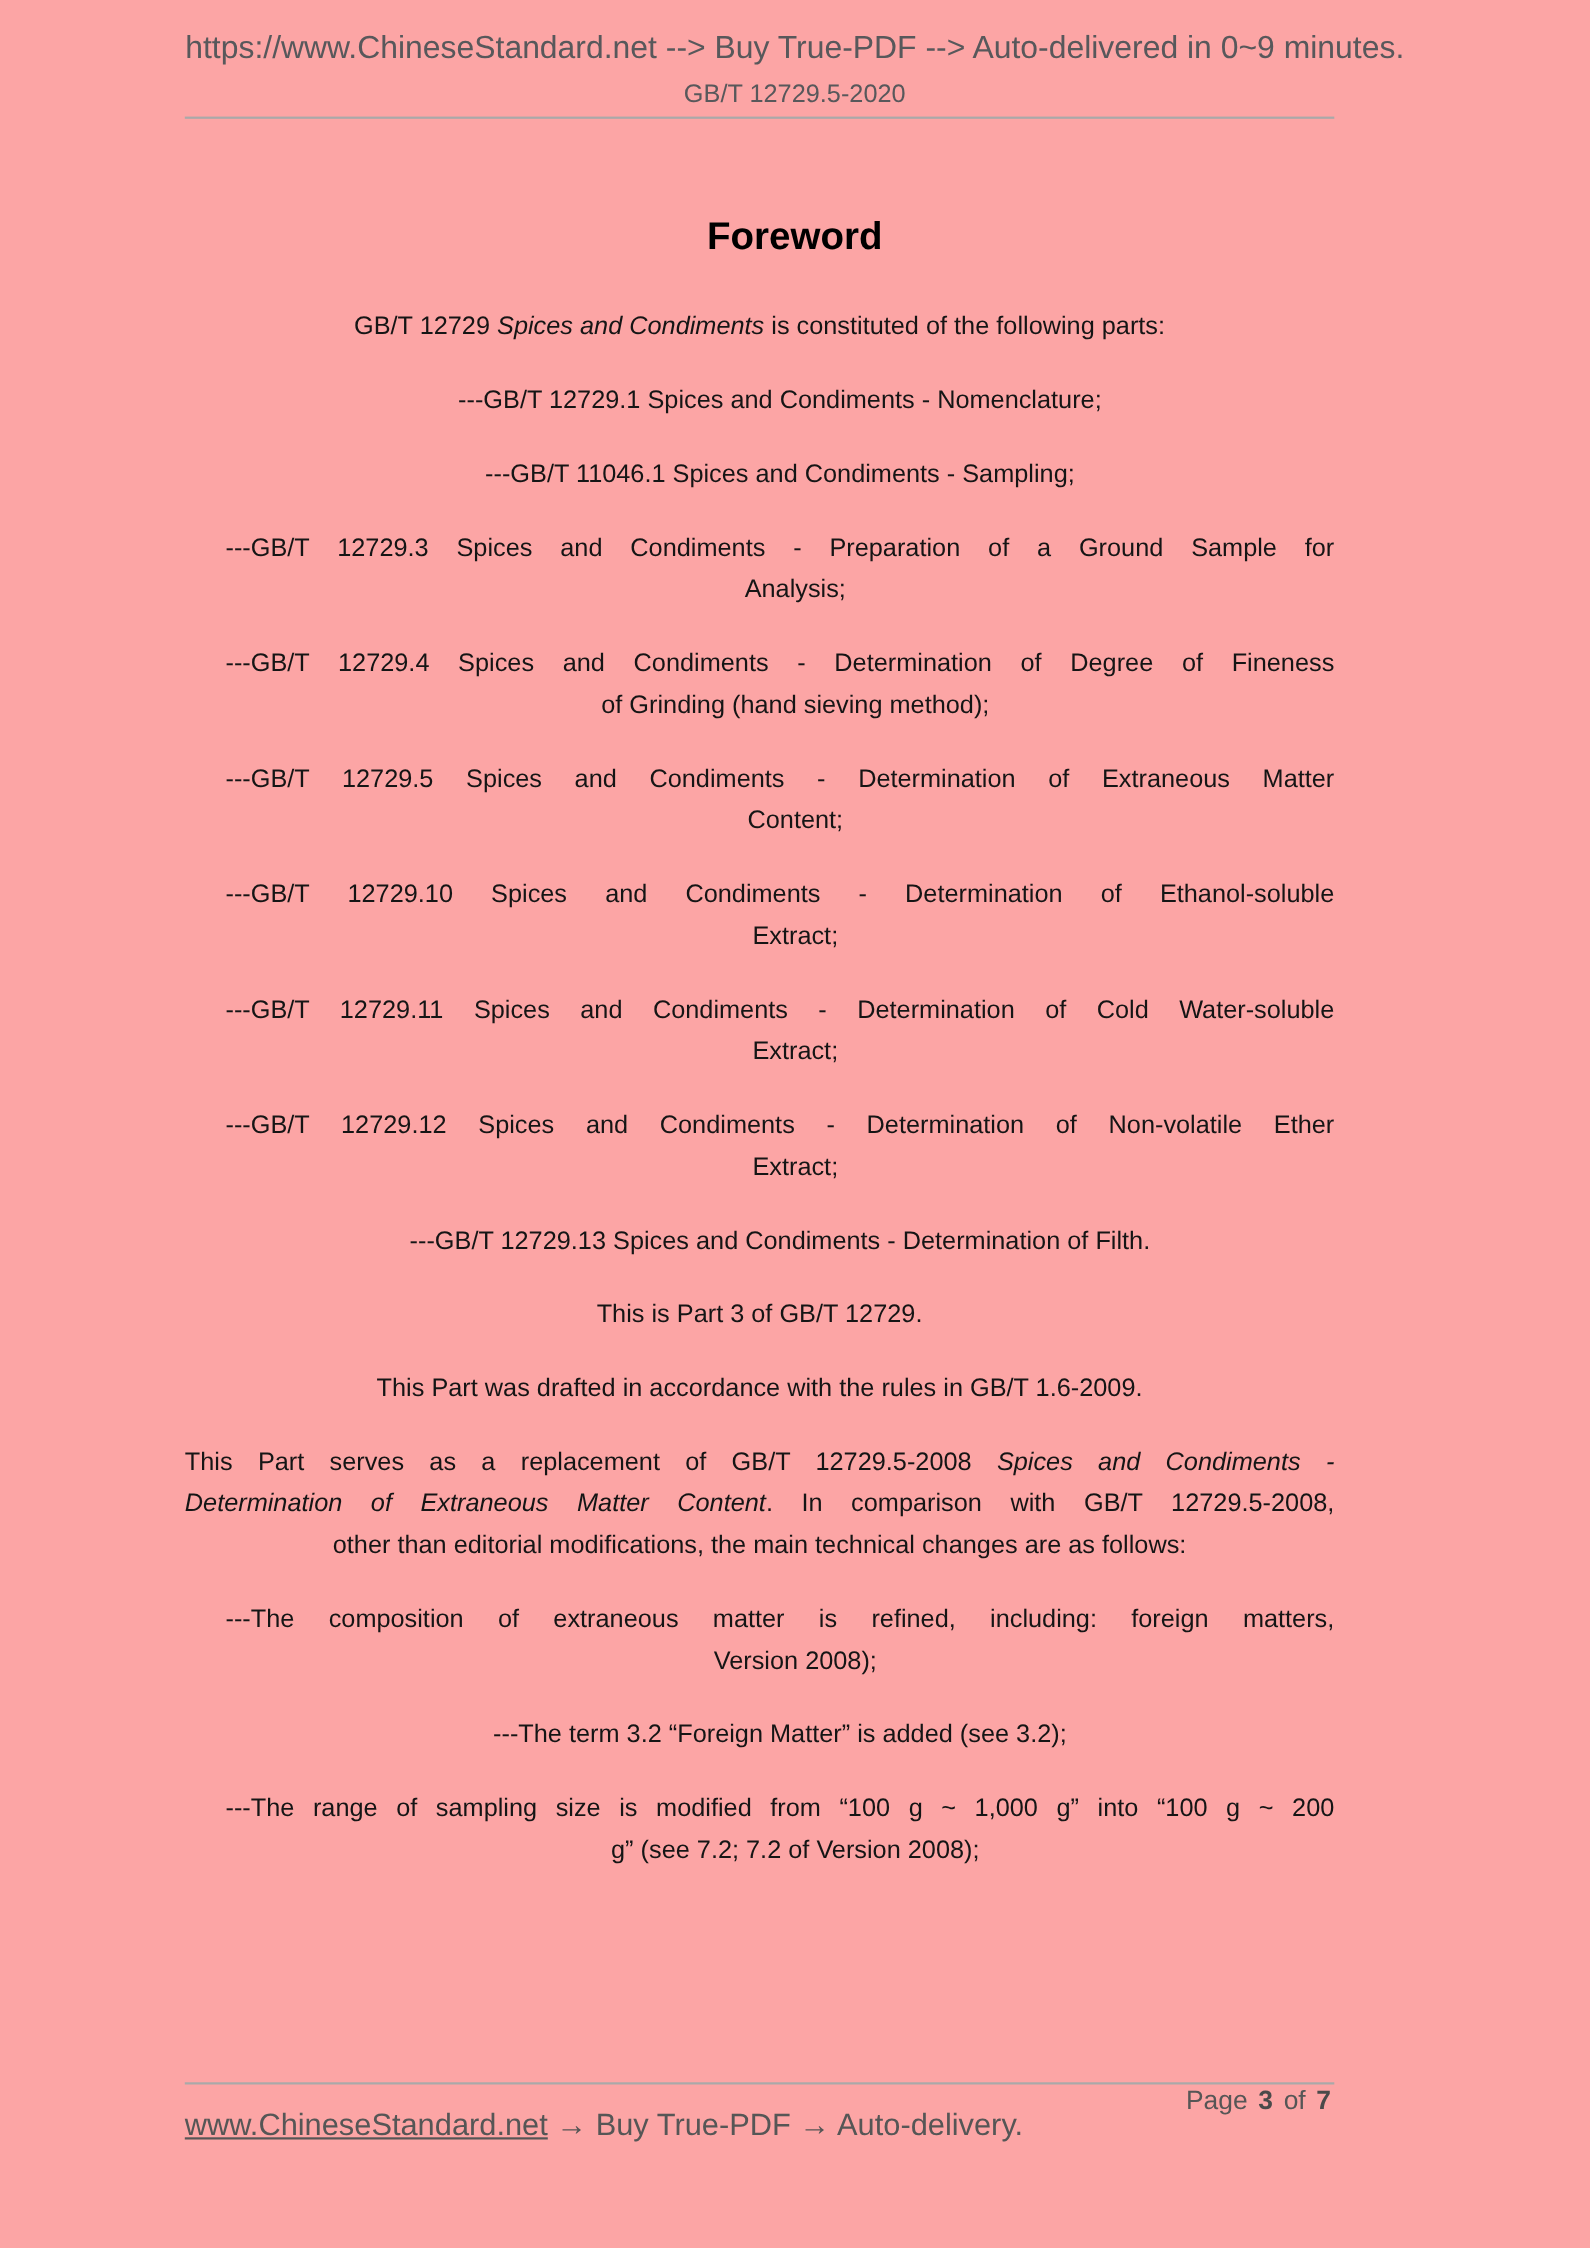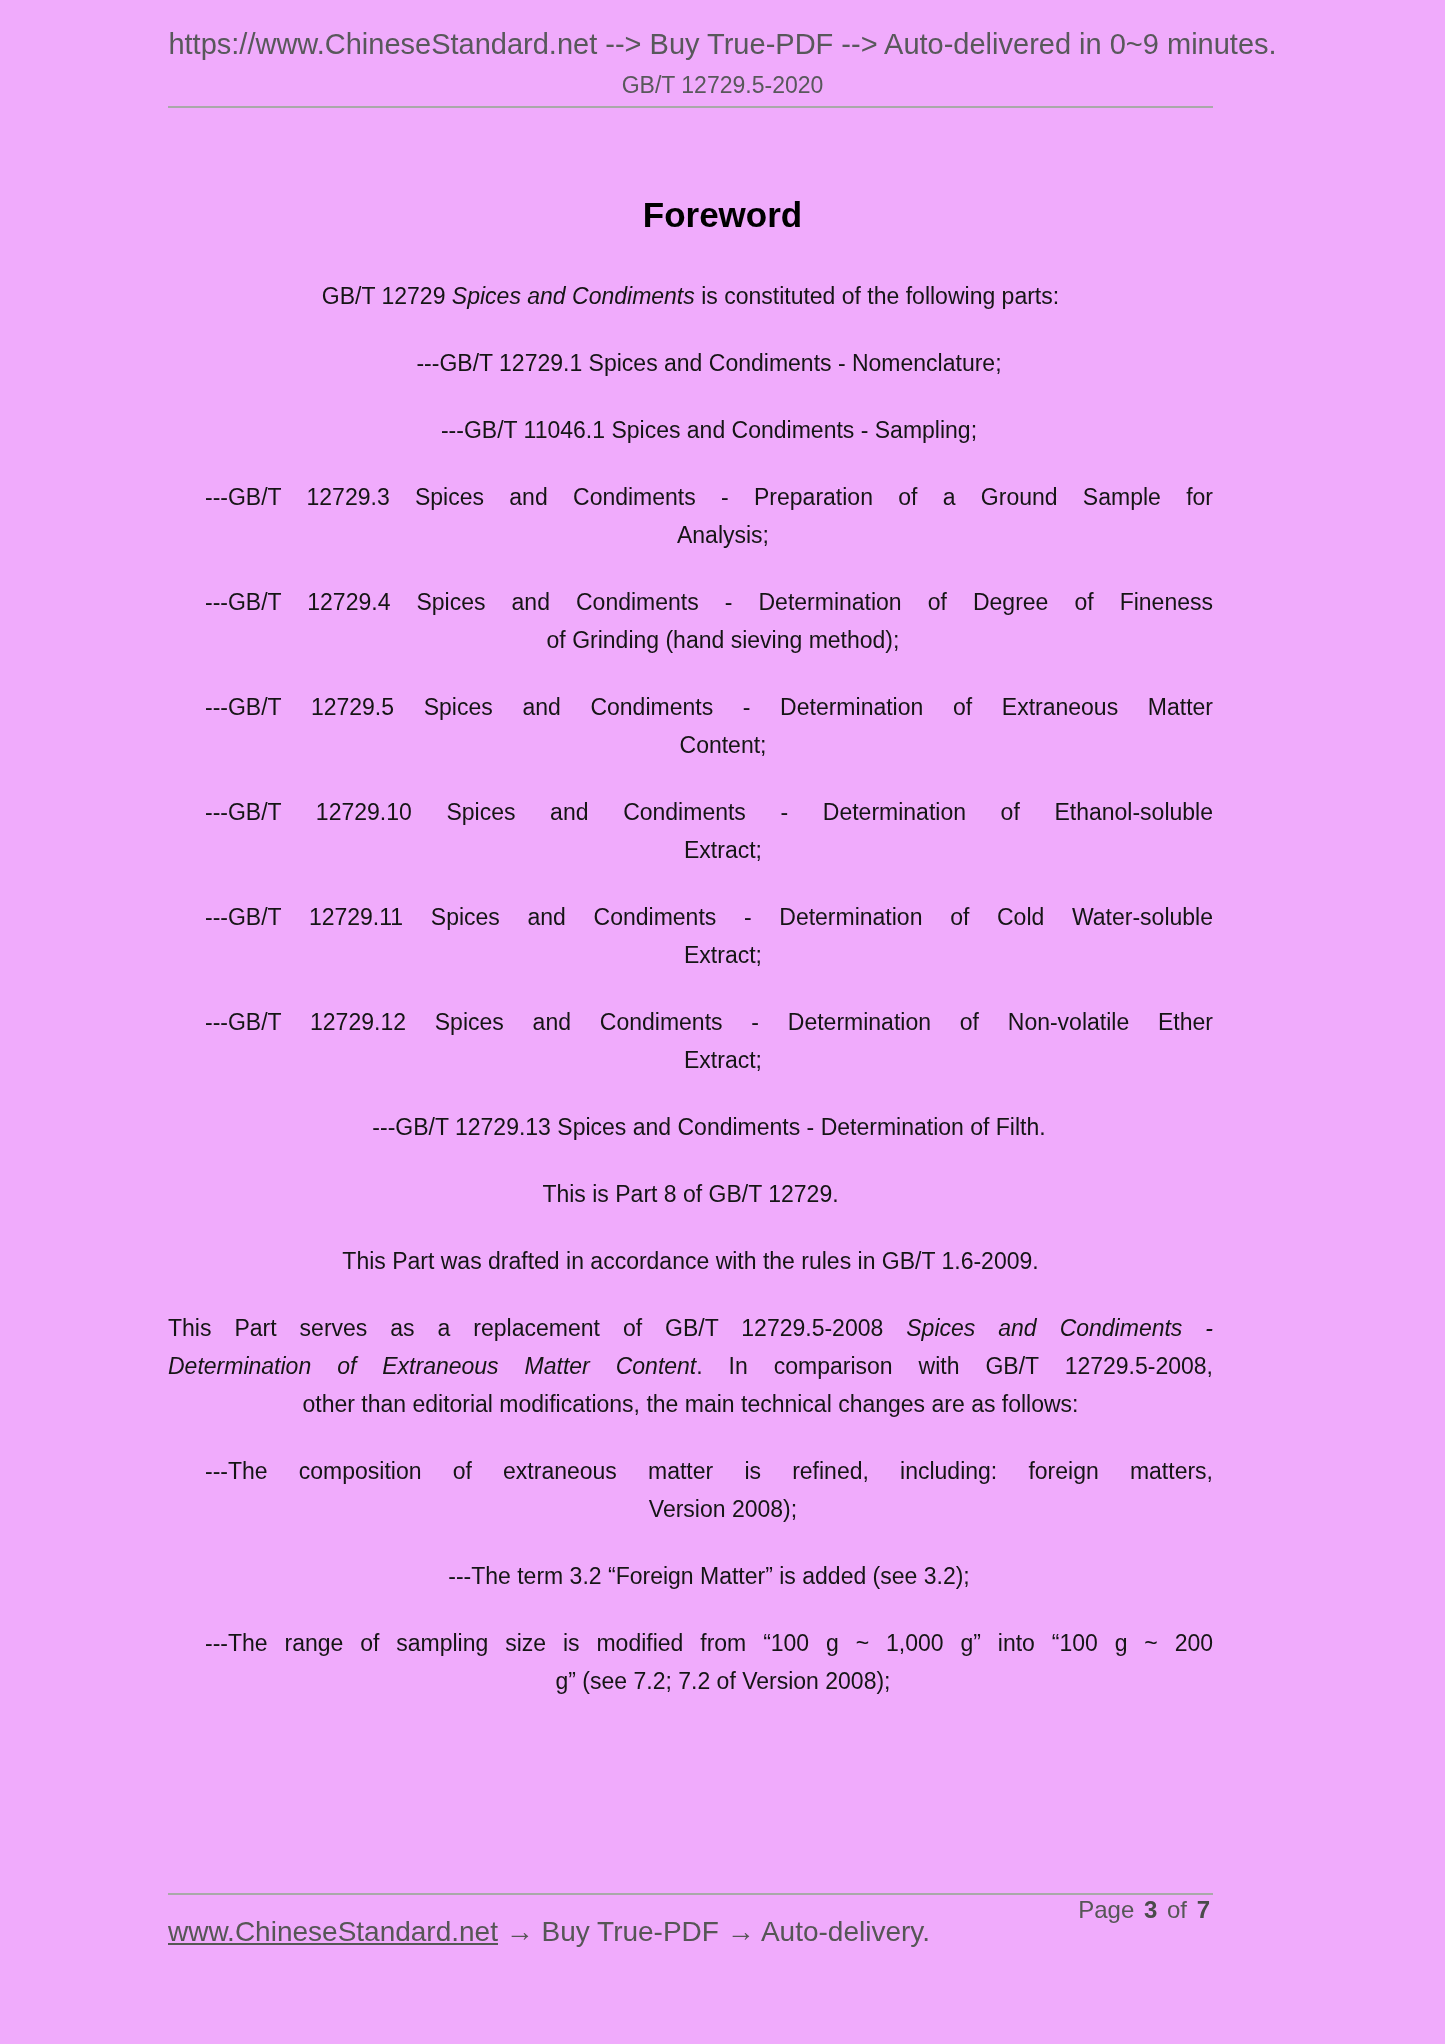--- a/index.html
+++ b/index.html
@@ -1,20 +1,20 @@
 <!DOCTYPE html>
 <html><head>
 <meta charset="utf-8">
 <style>
   html,body { margin:0; padding:0; background:#e8e8e8; }
   .page {
     position:relative;
     width:1445px; height:2044px;
     margin:0 auto;
-    background:#f0abfc;
+    background:#fca5a5;
     font-family:"Liberation Sans", sans-serif;
     color:#151515;
     overflow:hidden;
   }
   .hdr1 {
     position:absolute; top:28px; left:0; width:100%;
     text-align:center; font-size:29px; color:#58585b;
     white-space:nowrap;
   }
   .hdr2 {
@@ -94,21 +94,21 @@
         <div class="line last"><span>Extract;</span></div>
       </div>
       <div class="block ind">
         <div class="line hang"><span>---GB/T 12729.12 Spices and Condiments - Determination of Non-volatile Ether</span></div>
         <div class="line last"><span>Extract;</span></div>
       </div>
       <div class="block ind">
         <div class="line last hang"><span>---GB/T 12729.13 Spices and Condiments - Determination of Filth.</span></div>
       </div>
       <div class="block">
-        <div class="line last"><span>This is Part 8 of GB/T 12729.</span></div>
+        <div class="line last"><span>This is Part 3 of GB/T 12729.</span></div>
       </div>
       <div class="block">
         <div class="line last"><span>This Part was drafted in accordance with the rules in GB/T 1.6-2009.</span></div>
       </div>
       <div class="block">
         <div class="line"><span>This Part serves as a replacement of GB/T 12729.5-2008 </span><span class="i">Spices and Condiments -</span></div>
         <div class="line"><span class="i">Determination of Extraneous Matter Content</span><span>. In comparison with GB/T 12729.5-2008,</span></div>
         <div class="line last"><span>other than editorial modifications, the main technical changes are as follows:</span></div>
       </div>
       <div class="block ind">

